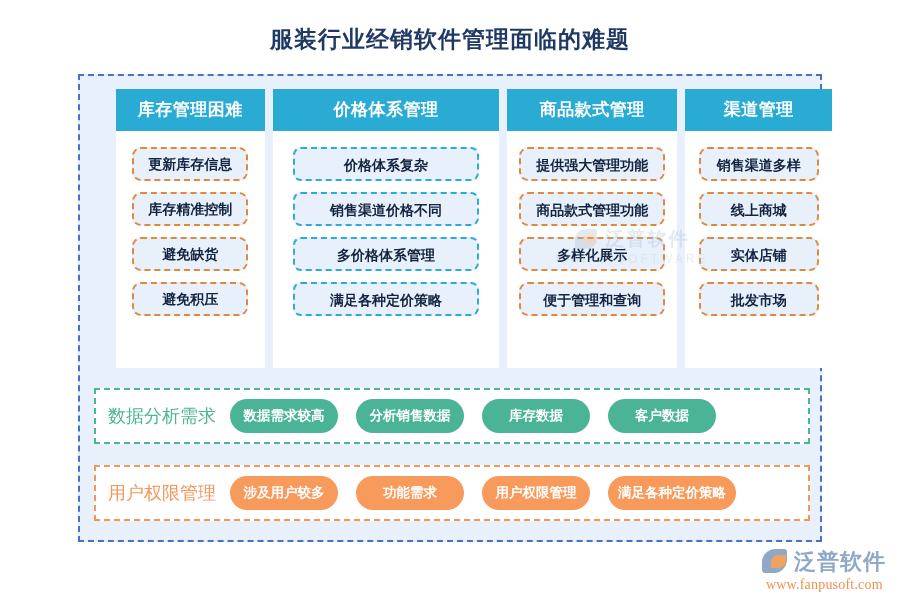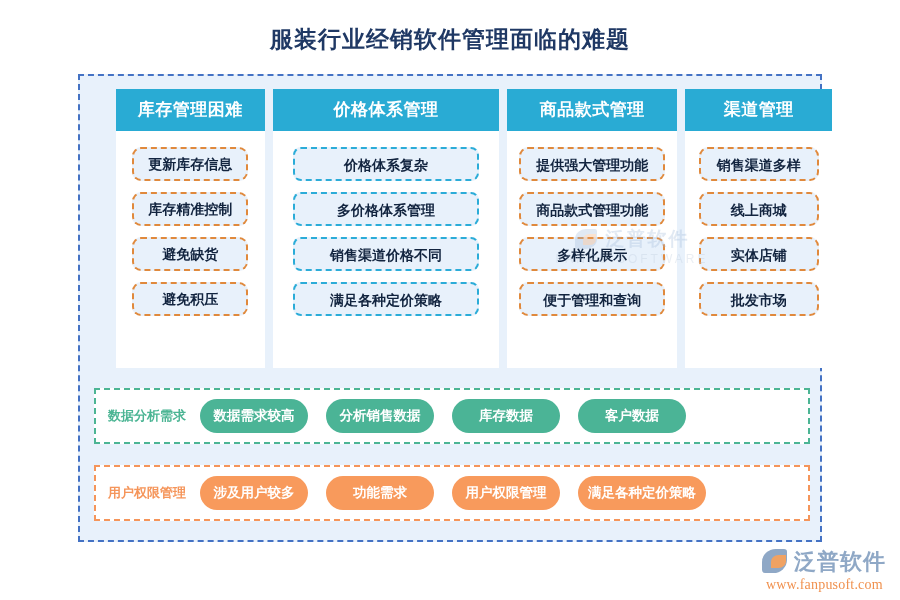--- a/index.html
+++ b/index.html
@@ -176,22 +176,22 @@
   .tag-row-green {
     top: 312px;
     border: 2px dashed #4cb594;
   }
   .tag-row-orange {
     top: 389px;
     border: 2px dashed #f5955a;
   }
 
   .row-label {
-    font-size: 13px;
-    font-weight: bold;
+    font-size: 18px;
+    font-weight: normal;
     white-space: nowrap;
     margin-right: 14px;
   }
   .label-green { color: #4cb594; }
   .label-orange { color: #f5955a; }
 
   .tags {
     display: flex;
     align-items: center;
     gap: 18px;
@@ -280,22 +280,22 @@
         <div class="item-box item-orange box-w1">库存精准控制</div>
         <div class="item-box item-orange box-w1">避免缺货</div>
         <div class="item-box item-orange box-w1">避免积压</div>
       </div>
     </div>
 
     <div class="column col-w2">
       <div class="col-header">价格体系管理</div>
       <div class="col-items">
         <div class="item-box item-cyan box-w2">价格体系复杂</div>
+        <div class="item-box item-cyan box-w2">销售渠道价格不同</div>
         <div class="item-box item-cyan box-w2">多价格体系管理</div>
-        <div class="item-box item-cyan box-w2">销售渠道价格不同</div>
         <div class="item-box item-cyan box-w2">满足各种定价策略</div>
       </div>
     </div>
 
     <div class="column col-w3">
       <div class="col-header">商品款式管理</div>
       <div class="col-items">
         <div class="item-box item-orange box-w3">提供强大管理功能</div>
         <div class="item-box item-orange box-w3">商品款式管理功能</div>
         <div class="item-box item-orange box-w3">多样化展示</div>

